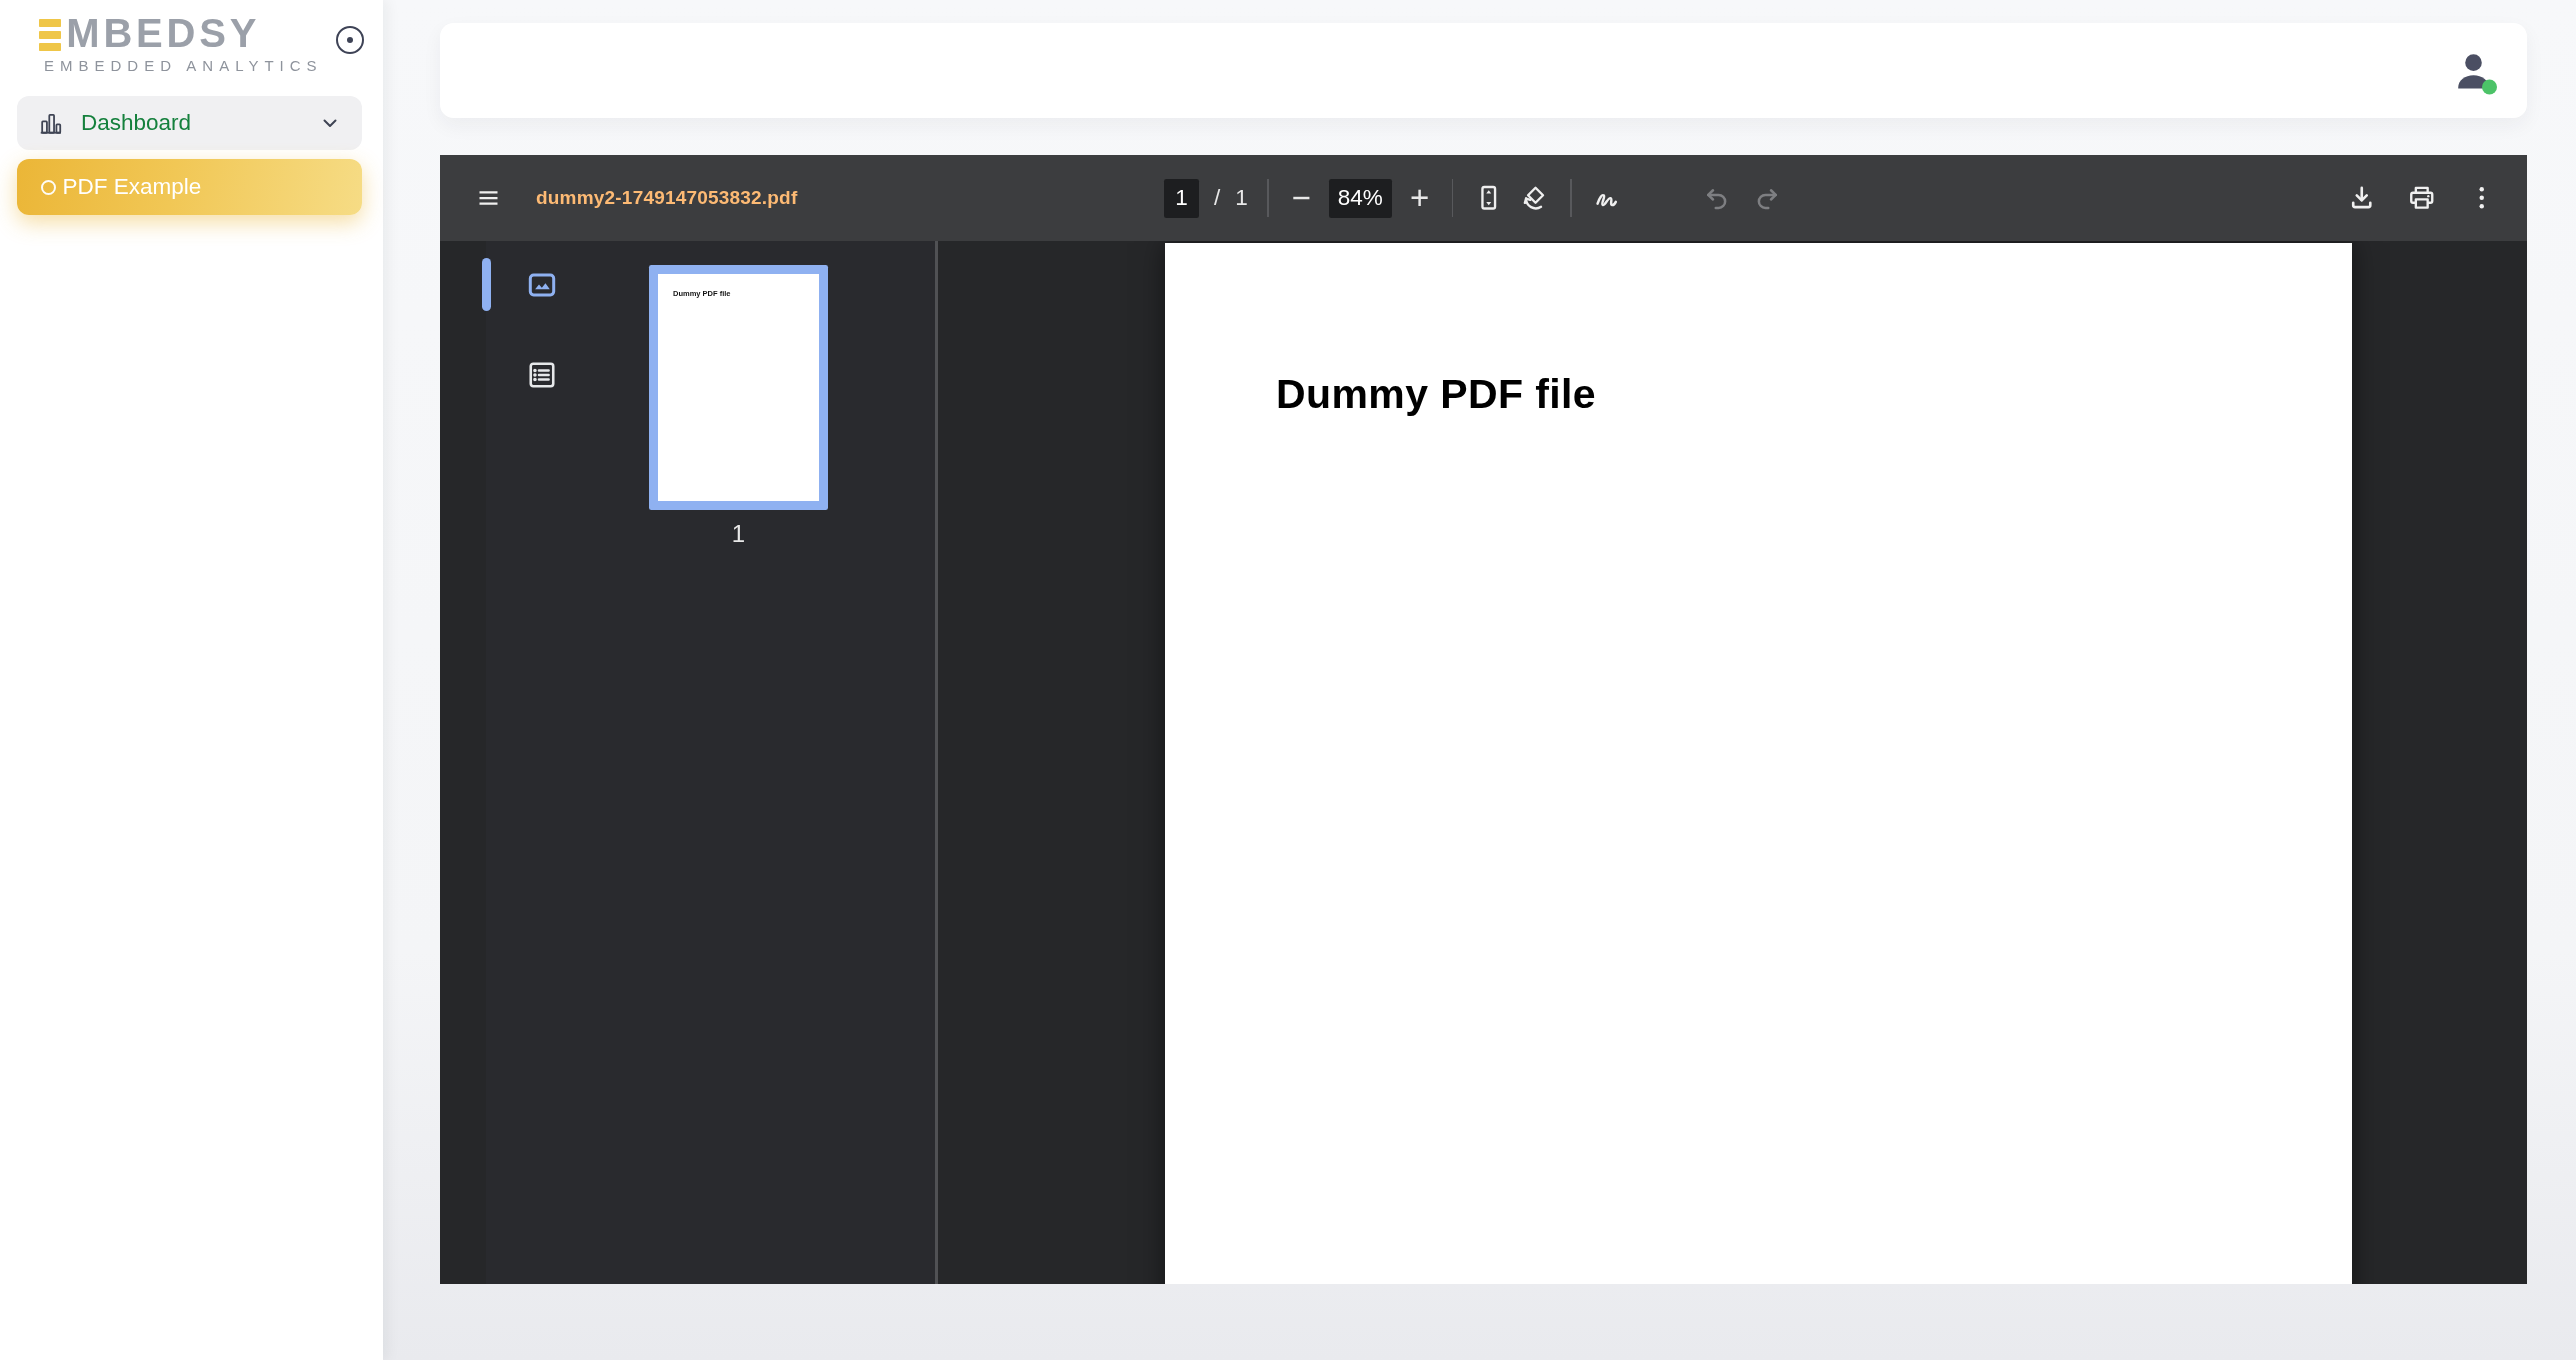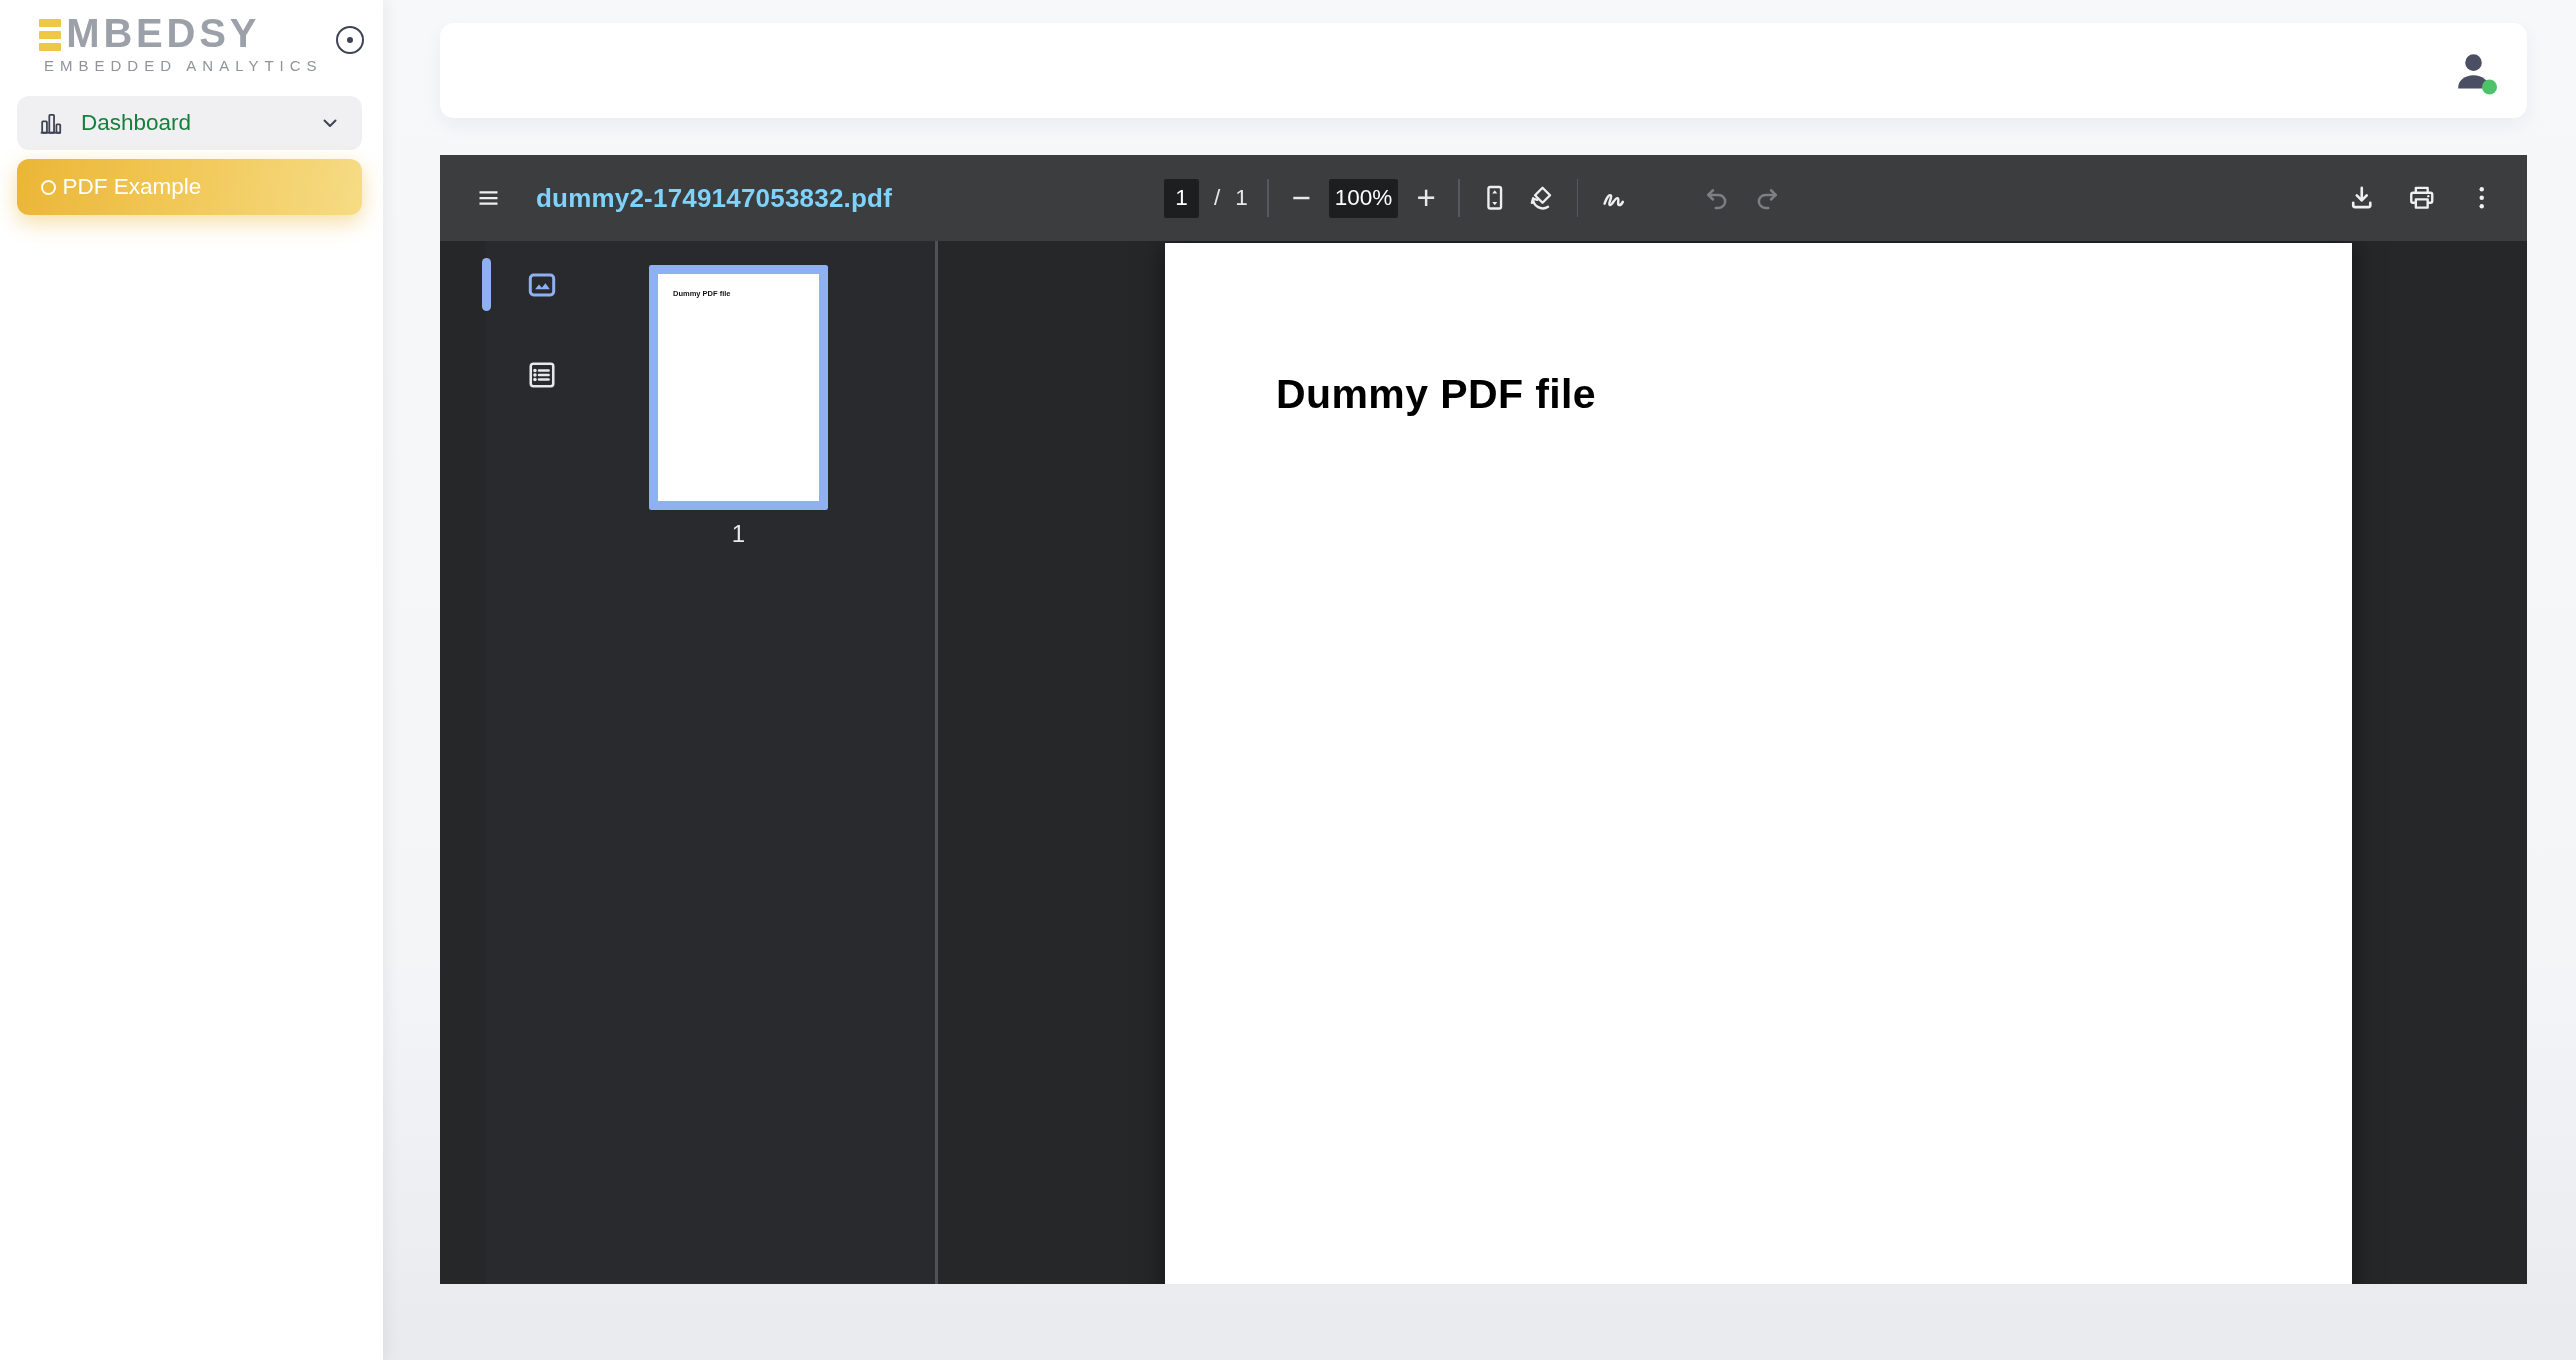--- a/index.html
+++ b/index.html
@@ -45,21 +45,21 @@
                 border-radius:50%; background:#4CC368; }
 
   
   .viewer { position:absolute; left:57px; top:155px; width:2087px; height:1129px;
             background:#262729; overflow:hidden; }
   .vtoolbar { position:absolute; left:0; top:0; right:0; height:86px; background:#3C3D3F; color:#EFEFEF; }
   .tbtn { background:transparent; border:none; color:inherit; display:flex; align-items:center;
           justify-content:center; cursor:pointer; padding:0; }
   .vtoolbar .hamburger { position:absolute; left:35px; top:50%; transform:translateY(-50%); }
   .filename { position:absolute; left:96px; top:50%; transform:translateY(-50%);
-              font-size:26px; font-weight:600; color:#7dd3fc; letter-spacing:0.2px; white-space:nowrap; }
+              font-size:19px; font-weight:600; color:#fdba74; letter-spacing:0.2px; white-space:nowrap; }
   .center-cluster { position:absolute; left:724px; top:0; height:100%; display:flex;
                     align-items:center; gap:15px; }
   .vdiv { width:1.5px; height:38px; background:#58595C; margin:0 4.5px; }
   .numbox { min-width:35px; height:39px; background:#1D1E20; border-radius:2.3px; color:#FFFFFF;
             font-size:22.5px; display:flex; align-items:center; justify-content:center; padding:0 6px; cursor:text; }
   .zoombox { min-width:63px; }
   .pgsep, .pgtotal { font-size:22.5px; color:#E8E8E8; }
   .signbtn { font-size:33px; font-weight:300; color:#E8E8E8; width:25.5px; height:45px; line-height:42px; }
   .history-cluster { position:absolute; left:1262px; top:0; height:100%; display:flex;
                      align-items:center; gap:19.5px; color:#7E7F82; }
@@ -155,21 +155,21 @@
           </svg>
         </button>
         <span class="filename">dummy2-1749147053832.pdf</span>
 
         <div class="center-cluster">
           <div class="numbox">1</div>
           <span class="pgsep">/</span>
           <span class="pgtotal">1</span>
           <span class="vdiv"></span>
           <button class="tbtn signbtn">−</button>
-          <div class="numbox zoombox">100%</div>
+          <div class="numbox zoombox">84%</div>
           <button class="tbtn signbtn">+</button>
           <span class="vdiv"></span>
           <button class="tbtn">
             <span>
               <svg width="31.5" height="31.5" viewBox="0 0 24 24" fill="none" stroke="#EFEFEF" stroke-width="1.8">
                 <rect x="7.2" y="3.8" width="9.6" height="16.4" rx="1.4"></rect>
                 <path d="M12 6.2l1.9 2.5h-3.8z" fill="#EFEFEF" stroke="none"></path>
                 <path d="M12 17.8l1.9-2.5h-3.8z" fill="#EFEFEF" stroke="none"></path>
               </svg>
             </span>

